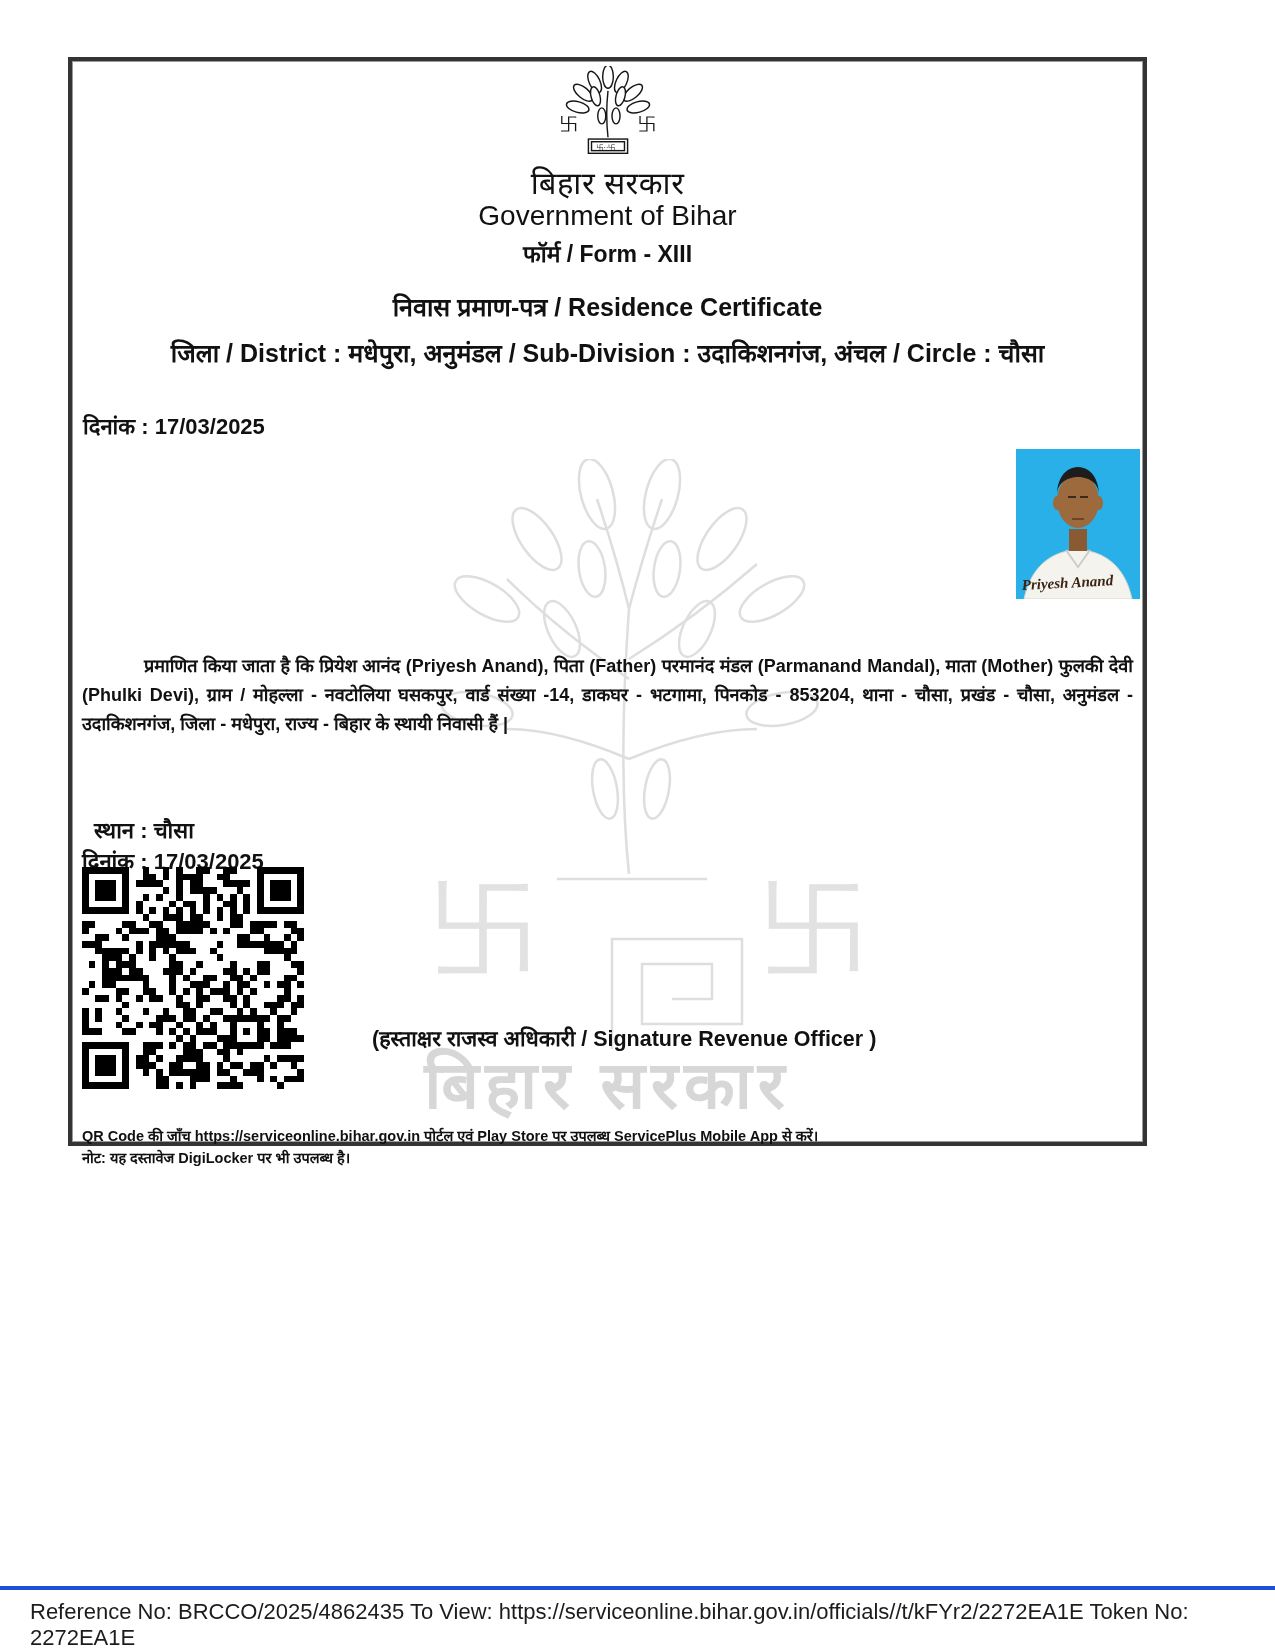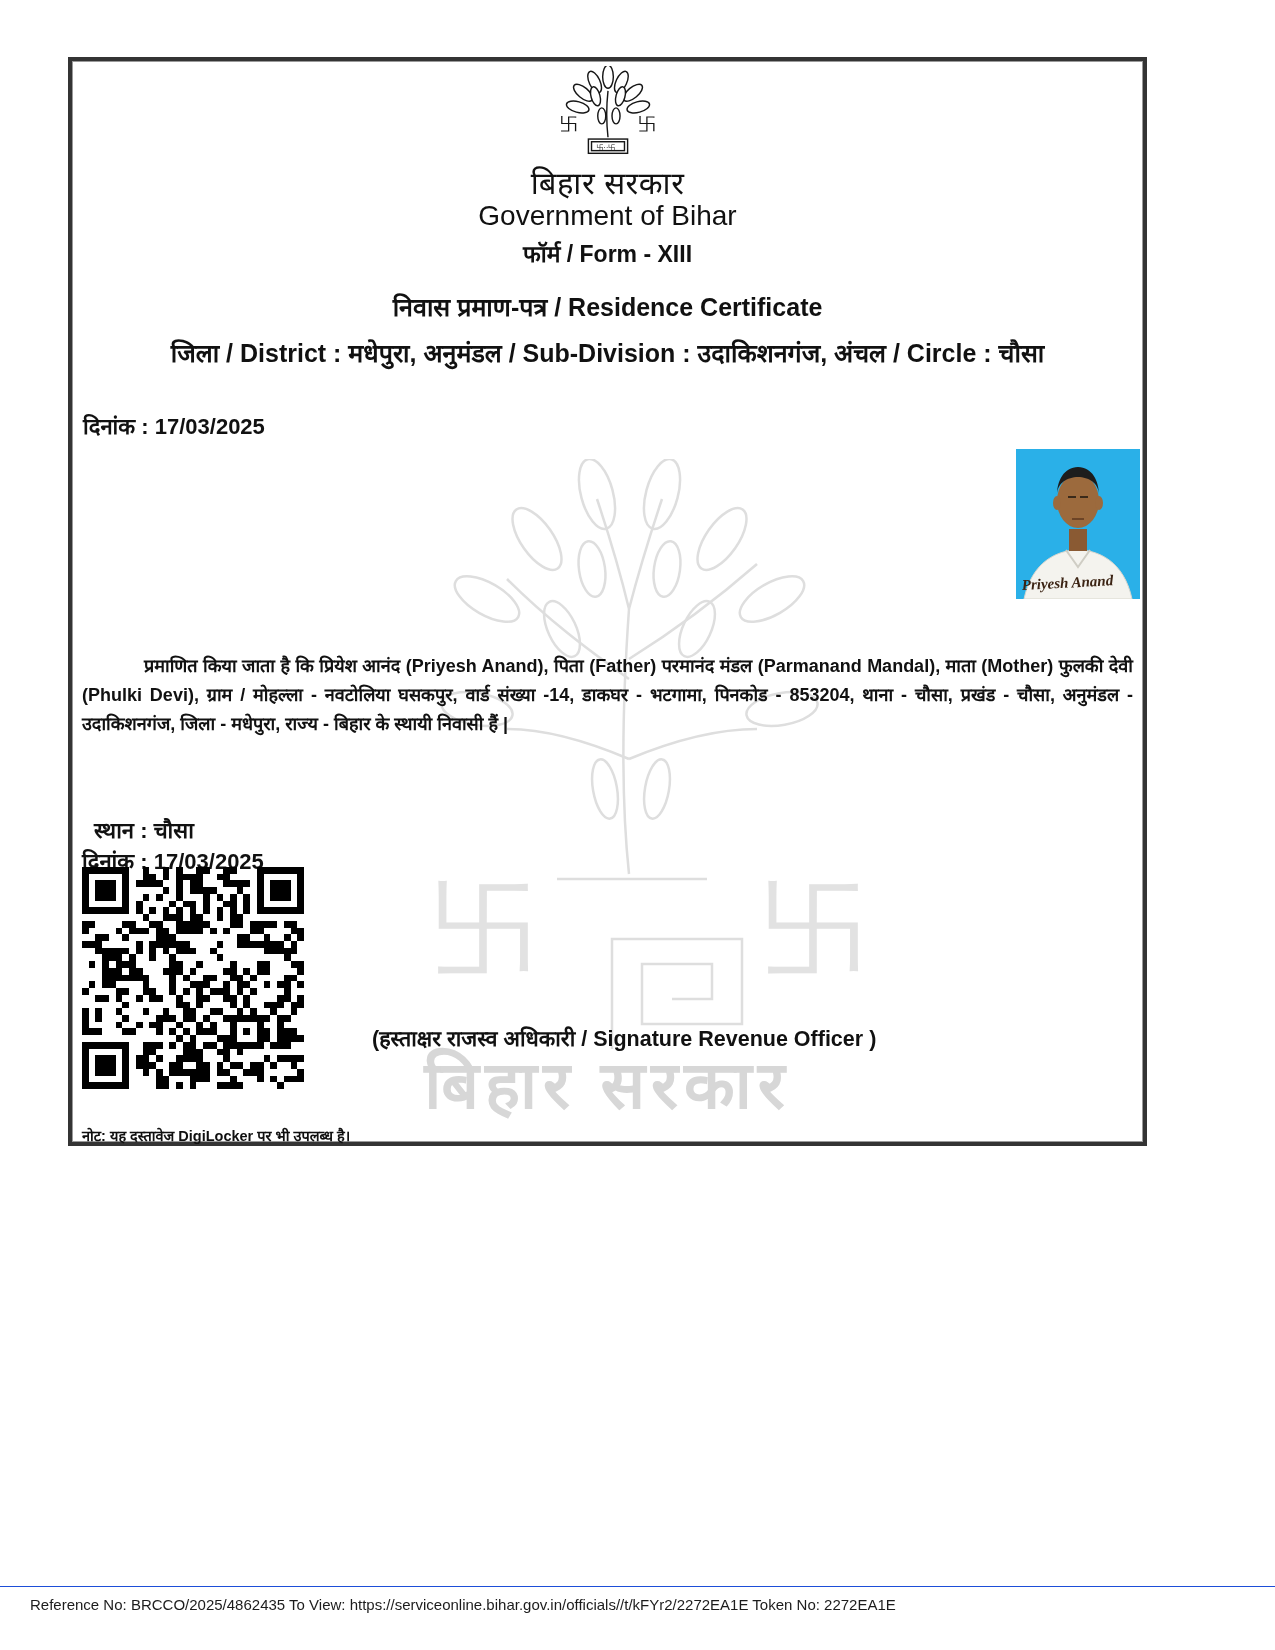--- a/index.html
+++ b/index.html
@@ -49,22 +49,22 @@
   }
   
   .wm-svg { left:285px; top:398px; opacity:1; pointer-events:none; }
   .wm-text {
     top:976px; left:0; right:0; text-align:center;
     font-size:66px; font-weight:bold; color:#d7d7d7; letter-spacing:6px;
     pointer-events:none;
   }
   .page-footer {
     position:absolute; left:0; top:1586px; width:1275px;
-    border-top:1px solid #1d4ed8; padding:9px 20px 0 30px;
-    font-size:15px; color:#1c1c1c;
+    border-top:4px solid #1d4ed8; padding:9px 20px 0 30px;
+    font-size:22px; color:#1c1c1c;
   }
   svg text.sig { font-family:"Liberation Serif","DejaVu Serif",serif; font-style:italic; font-weight:bold; }
 </style>
 </head>
 <body>
 
 <div class="cert-box">
 
   <svg class="abs wm-svg" width="545" height="600" viewBox="0 0 545 600" fill="none">
     <g stroke="#dedede" stroke-width="2.5" fill="none">
@@ -661,19 +661,20 @@
         <rect x="20" y="32" width="1" height="1"></rect>
         <rect x="21" y="32" width="1" height="1"></rect>
         <rect x="22" y="32" width="1" height="1"></rect>
         <rect x="23" y="32" width="1" height="1"></rect>
         <rect x="29" y="32" width="1" height="1"></rect>
       </svg></div>
 
   <div class="abs officer-ln">(हस्ताक्षर राजस्व अधिकारी / Signature Revenue Officer )</div>
 
   <div class="abs notes">
+    <div>QR Code की जाँच https://serviceonline.bihar.gov.in पोर्टल एवं Play Store पर उपलब्ध ServicePlus Mobile App से करें।</div>
     <div>नोट: यह दस्तावेज DigiLocker पर भी उपलब्ध है।</div>
   </div>
 </div>
 
 <div class="page-footer">
   <span>Reference No: BRCCO/2025/4862435 To View: https://serviceonline.bihar.gov.in/officials//t/kFYr2/2272EA1E Token No: 2272EA1E</span>
 </div>
 
 </body></html>

